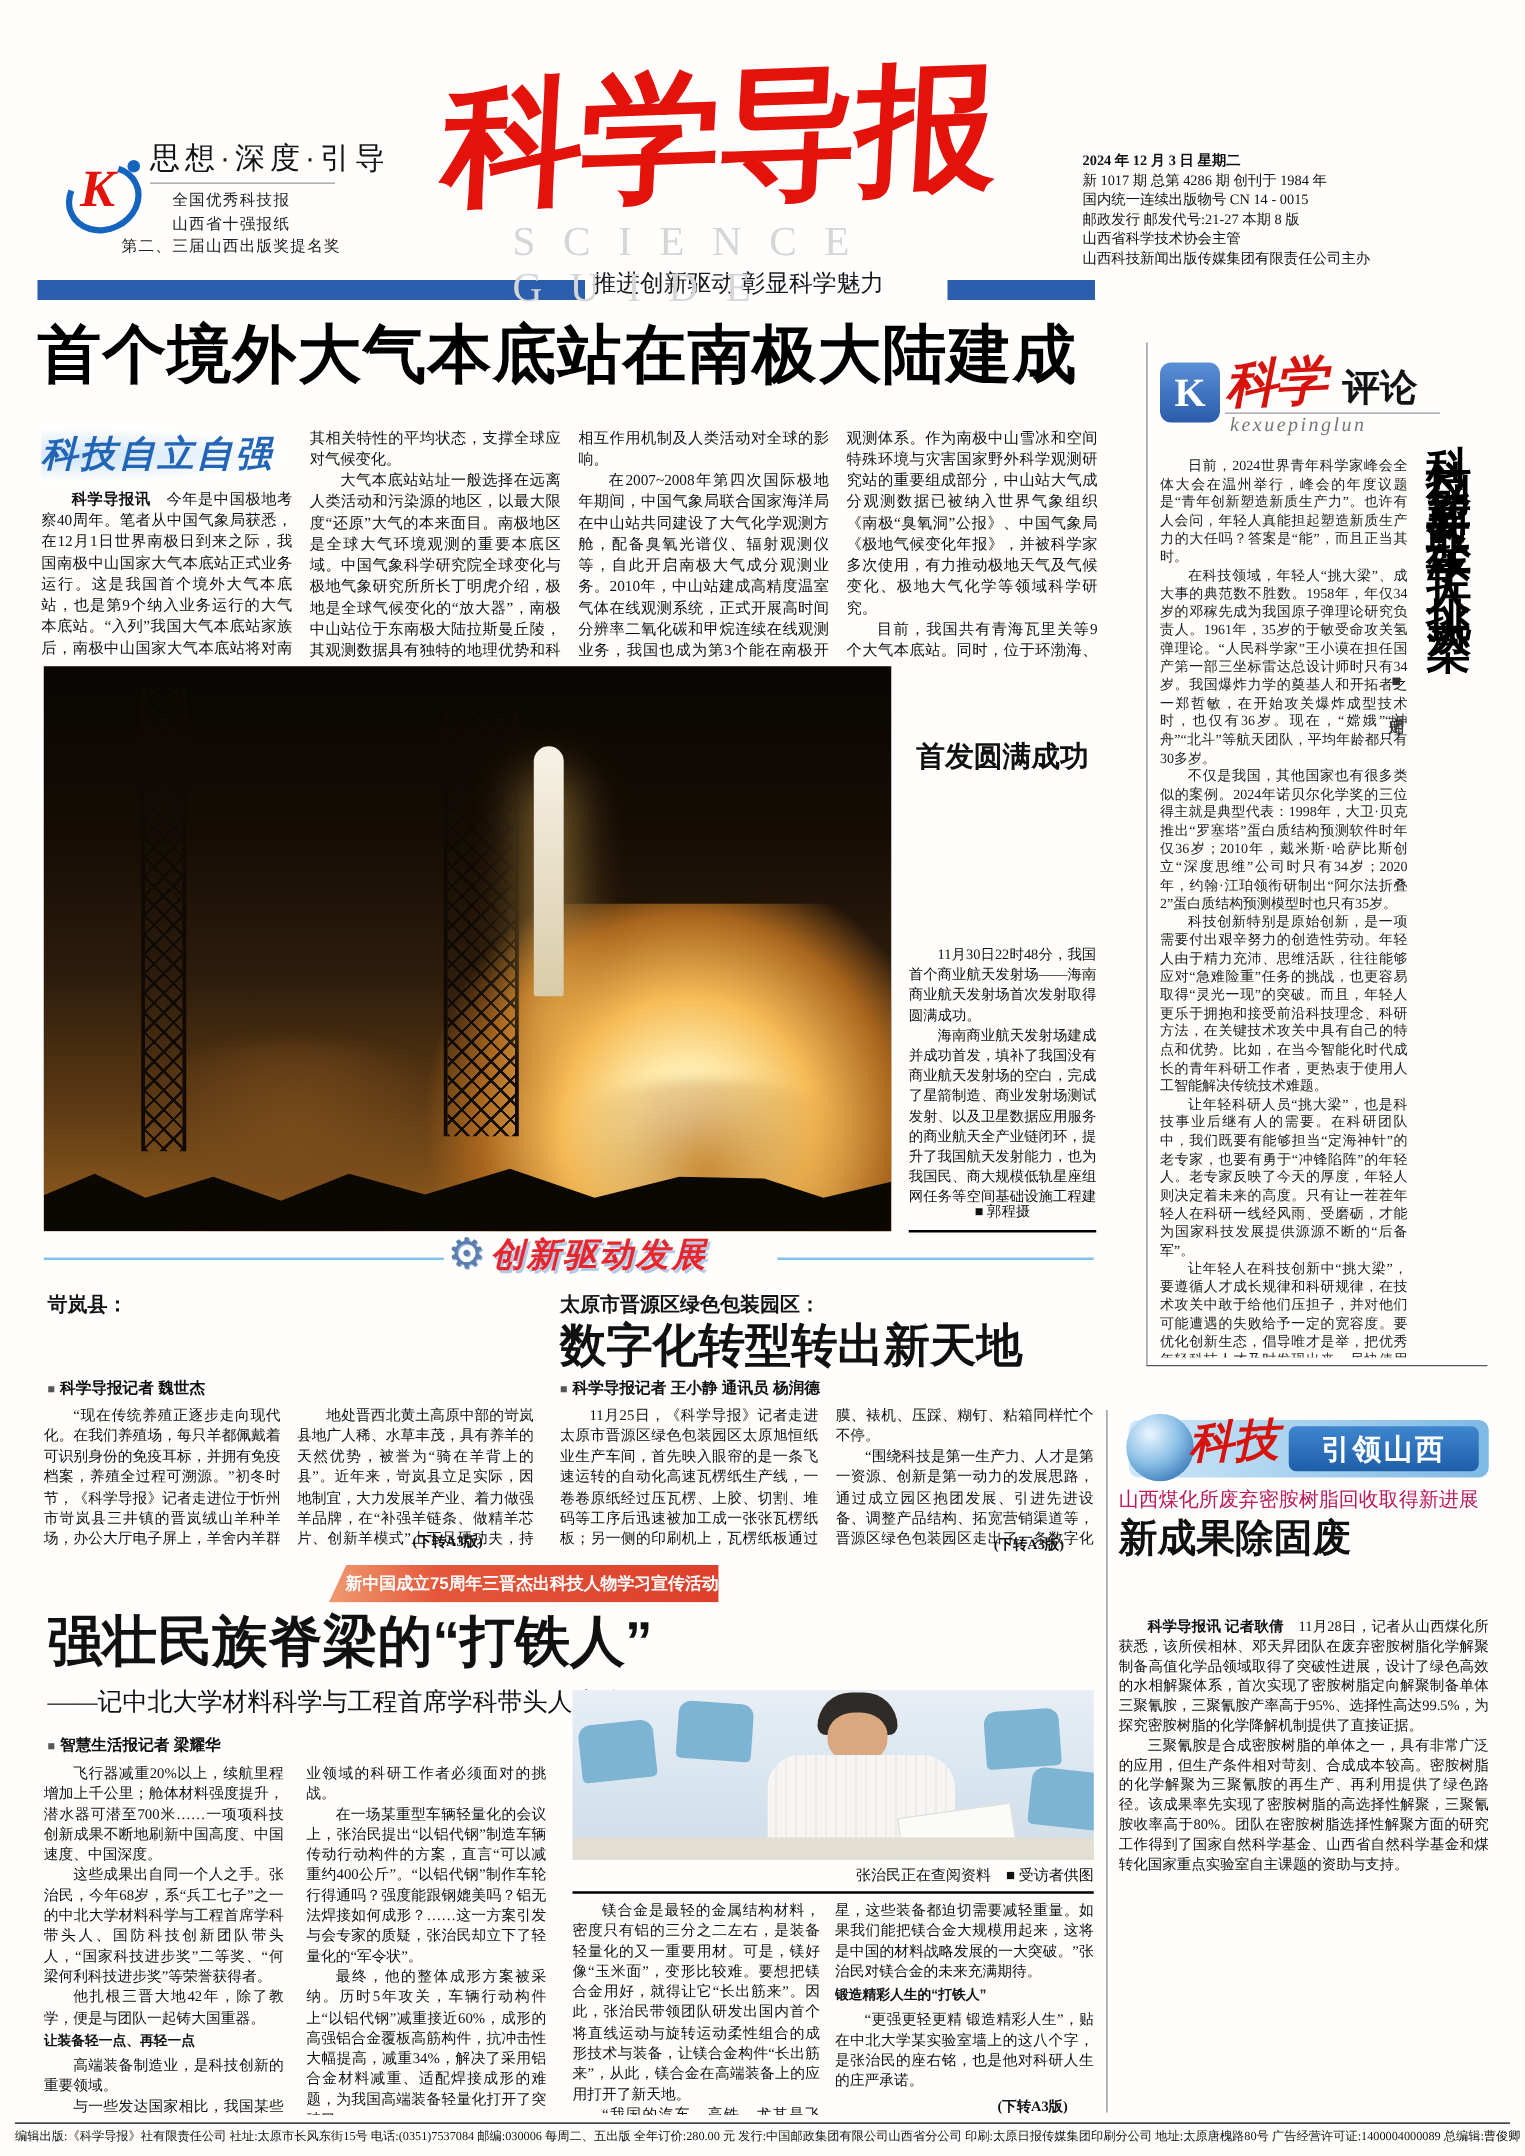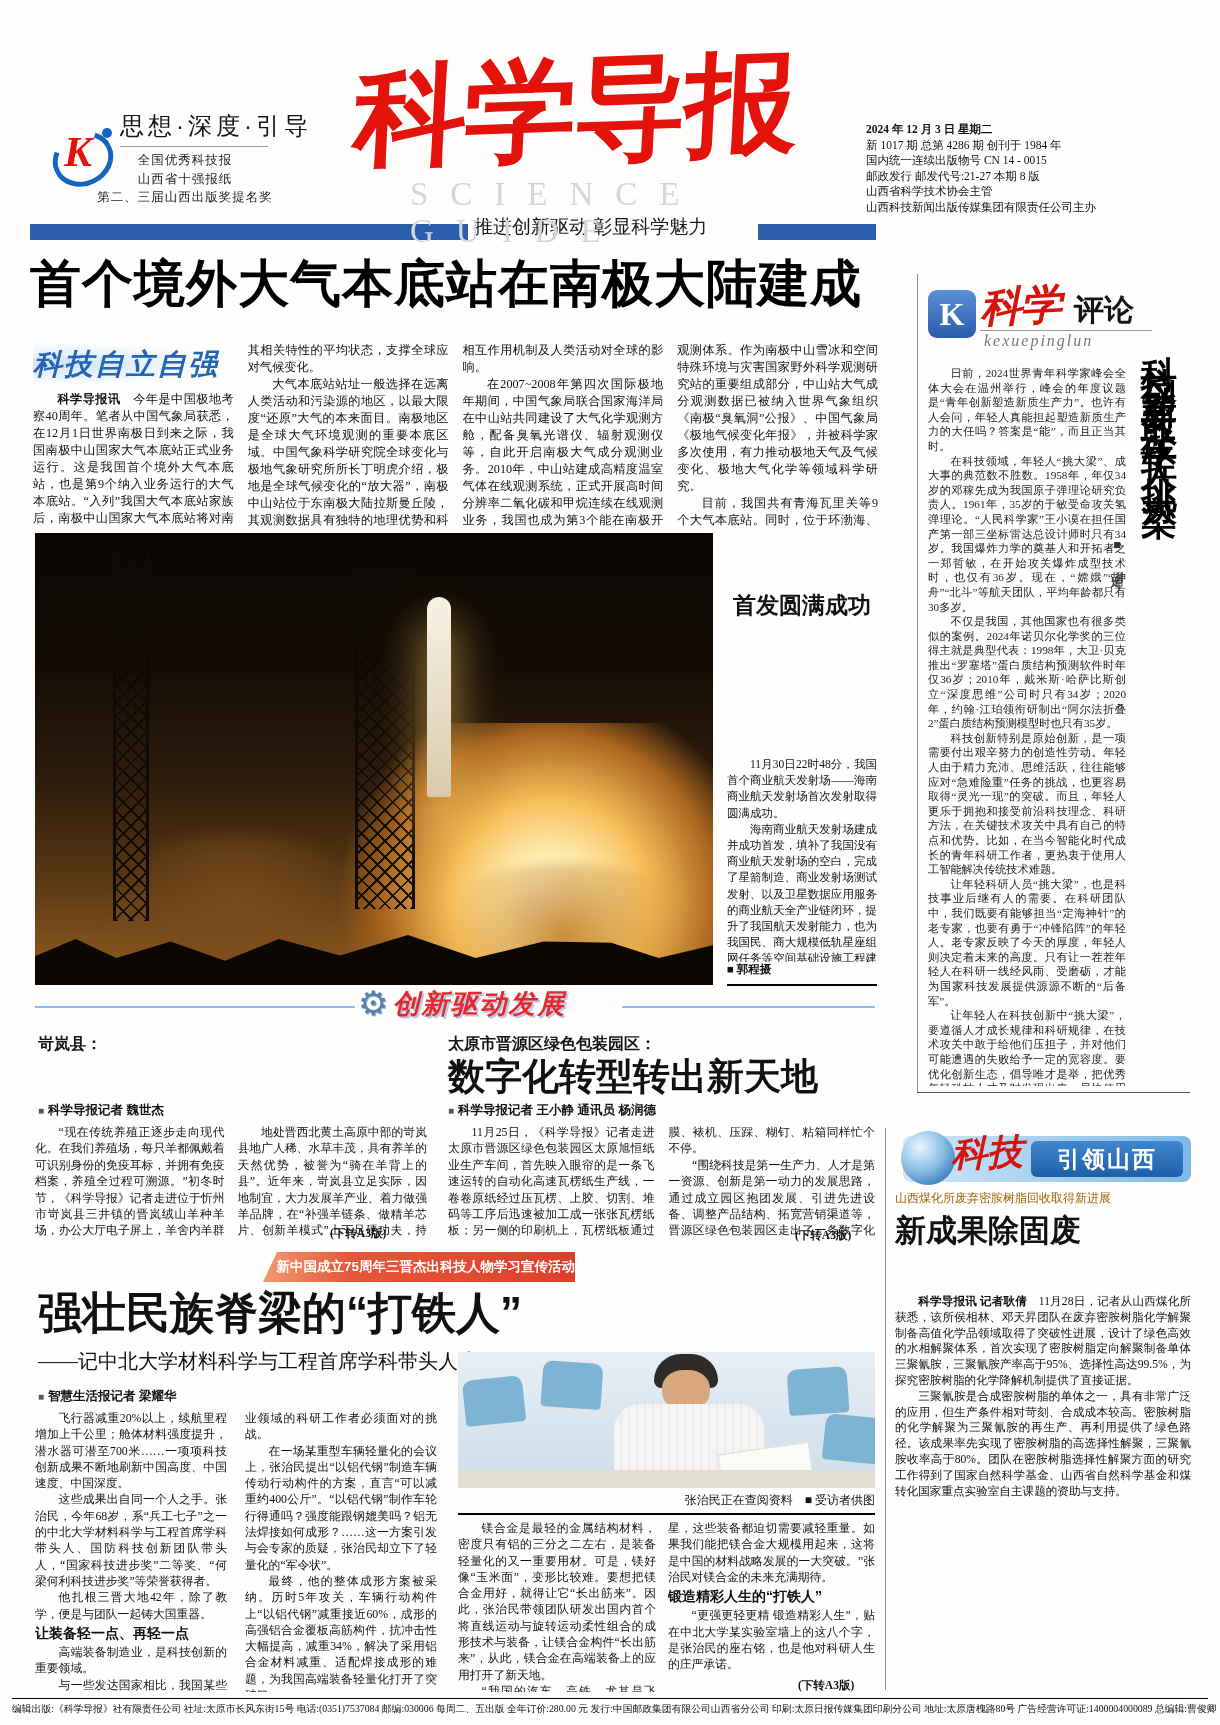--- a/index.html
+++ b/index.html
@@ -8,21 +8,21 @@
   .abs{position:absolute;}
   .sans{font-family:"Liberation Sans","DejaVu Sans",sans-serif;}
   .just{text-align:justify;}
   p{margin:0;padding:0;}
   .ind{text-indent:2em;}
   .colbox{overflow:hidden;}
   .bodytxt{font-size:12.2px;line-height:17px;}
   .byline{font-size:12.5px;font-weight:bold;font-family:"Liberation Sans","DejaVu Sans",sans-serif;}
   .sq{color:#555;font-size:10px;margin-right:4px;}
   .turn{font-weight:bold;font-size:11.5px;}
-  .subhead{font-weight:bold;font-family:"Liberation Sans","DejaVu Sans",sans-serif;font-size:14px;margin:3px 0;text-indent:0;}
+  .subhead{font-weight:bold;font-family:"Liberation Sans","DejaVu Sans",sans-serif;font-size:11px;margin:3px 0;text-indent:0;}
   
   #logo{left:50px;top:126px;width:64px;height:58px;}
   #logo .ring{position:absolute;left:2px;top:6px;width:52px;height:44px;border:5px solid #1565c0;border-radius:50%;
               border-top-color:transparent;transform:rotate(-25deg);}
   #logo .k{position:absolute;left:14px;top:2px;font-size:42px;font-weight:bold;font-style:italic;color:#e3120b;
            font-family:"Liberation Serif",serif;}
   #logo .dot{position:absolute;right:2px;top:2px;width:10px;height:10px;border-radius:50%;background:#1565c0;}
   #mslogan{left:120px;top:110px;font-size:24px;letter-spacing:4px;color:#141414;font-weight:500;text-align:center;}
   #mslogan-rule{left:120px;top:146px;width:148px;height:1px;background:#999;}
   #honors{left:60px;top:151px;width:250px;text-align:center;font-size:12.5px;line-height:18.5px;color:#222;letter-spacing:1px;}
@@ -56,21 +56,21 @@
       border-left:3px solid #100904;border-right:3px solid #100904;}
   #tower1{left:78px;top:18px;width:30px;height:370px;}
   #tower2{left:320px;top:36px;width:54px;height:340px;}
   #rocket{position:absolute;left:392px;top:64px;width:24px;height:200px;border-radius:12px 12px 2px 2px;
      background:linear-gradient(180deg,#f7f2e6,#d9cba9);box-shadow:0 30px 40px 10px rgba(255,200,90,.45);}
   #treeline{position:absolute;left:0;bottom:0;width:100%;height:64px;background:#0b0703;
      clip-path:polygon(0 100%,0 55%,6% 28%,12% 58%,20% 32%,28% 62%,36% 28%,45% 54%,55% 22%,65% 58%,75% 32%,85% 34%,92% 58%,100% 38%,100% 100%);}
   #p1-title{left:726px;top:590px;width:152px;text-align:center;font-size:23px;font-weight:800;
      font-family:"Liberation Sans","DejaVu Sans",sans-serif;}
   #p1-cap{left:727px;top:756px;width:150px;height:206px;font-size:11.5px;line-height:16.2px;}
-  #p1-credit{left:727px;top:962px;width:150px;text-align:left;font-size:11.5px;font-weight:bold;}
+  #p1-credit{left:727px;top:962px;width:150px;text-align:center;font-size:11.5px;font-weight:normal;}
   #p1-rule{left:727px;top:984px;width:150px;height:2px;background:#000;}
   
   #cm-vline{left:917px;top:274px;width:1px;height:818px;background:#8a8a8a;}
   #cm-bline{left:917px;top:1092px;width:273px;height:1px;background:#555;}
   #cm-badge{left:928px;top:284px;width:236px;height:66px;}
   #cm-badge .kbox{position:absolute;left:0;top:6px;width:48px;height:48px;border-radius:9px;
      background:linear-gradient(180deg,#5b8fd6,#2a5cab);color:#fff;text-align:center;line-height:48px;
      font-size:32px;font-weight:bold;font-family:"Liberation Serif",serif;}
   #cm-badge .cn{position:absolute;left:52px;top:-6px;font-size:42px;font-weight:800;font-style:italic;color:#d6130d;
      transform:rotate(-3deg);letter-spacing:-2px;}
@@ -133,21 +133,21 @@
   #ts-vline{left:885px;top:1128px;width:1px;height:562px;background:#8a8a8a;}
   #ts-badge{left:903px;top:1136px;width:288px;height:46px;background:linear-gradient(90deg,#cfe7f8,#7db9e4);
      border-radius:8px;}
   #ts-badge .globe{position:absolute;left:-2px;top:-5px;width:54px;height:54px;border-radius:50%;
      background:radial-gradient(circle at 35% 30%, #eaf6ff 0%, #8cc0e6 45%, #2a6cb0 90%);}
   #ts-badge .cn{position:absolute;left:48px;top:-7px;font-size:36px;font-weight:800;font-style:italic;color:#d6130d;
      transform:rotate(-2deg);}
   #ts-badge .suf{position:absolute;left:128px;top:5px;width:152px;height:36px;border-radius:6px;
      background:linear-gradient(180deg,#3f86cf,#1f5ea8);color:#fff;font-size:23px;font-weight:800;
      text-align:center;line-height:36px;font-family:"Liberation Sans",sans-serif;letter-spacing:2px;}
-  #ts-kicker{left:895px;top:1190px;width:298px;font-size:12px;color:#a16207;}
+  #ts-kicker{left:895px;top:1190px;width:298px;font-size:16px;color:#be185d;}
   #ts-headline{left:895px;top:1212px;font-size:31px;font-weight:800;line-height:38px;}
   #ts-body{left:895px;top:1294px;width:296px;height:394px;font-size:11.6px;line-height:15.8px;}
   
   #footer-rule{left:12px;top:1698px;width:1196px;height:1px;background:#000;}
   #footer{left:12px;top:1703px;width:1196px;font-size:9.8px;color:#111;white-space:nowrap;}
 </style>
 </head>
 <body>
 
 <div id="page">

